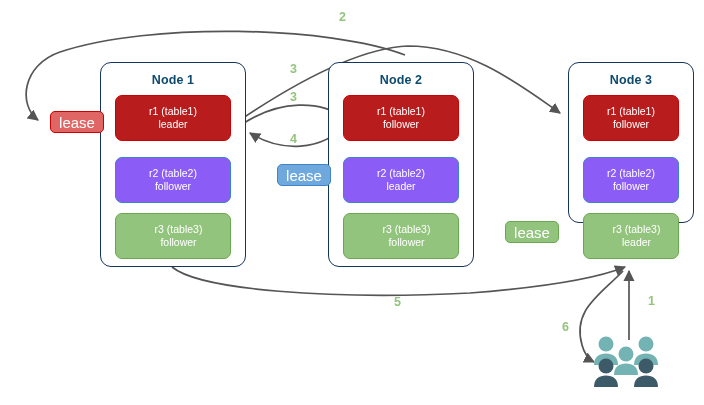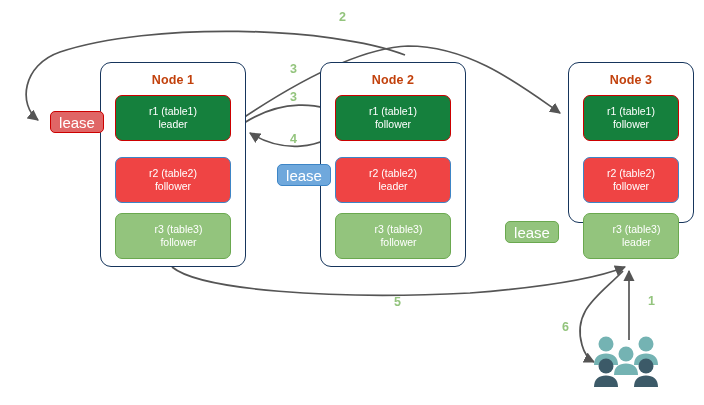--- a/index.html
+++ b/index.html
@@ -31,41 +31,41 @@
     box-sizing: border-box;
     z-index: 3;
   }
   .node-title {
     position: absolute;
     left: 0; right: 0;
     top: 10px;
     text-align: center;
     font-size: 12.5px;
     font-weight: bold;
-    color: #c2410c;
+    color: #0c4a6e;
     letter-spacing: 0.1px;
   }
   .range {
     position: absolute;
     left: 14px;
     right: 14px;
     height: 46px;
     border-radius: 7px;
     box-sizing: border-box;
     display: flex;
     flex-direction: column;
     align-items: center;
     justify-content: center;
     color: #ffffff;
     font-size: 10.5px;
     line-height: 13px;
     text-align: center;
   }
-  .range.r-red   { background: #15803d; border: 1.6px solid #cc0000; }
-  .range.r-blue  { background: #ef4444; border: 1.6px solid #3d85c6; }
+  .range.r-red   { background: #b91c1c; border: 1.6px solid #cc0000; }
+  .range.r-blue  { background: #8b5cf6; border: 1.6px solid #3d85c6; }
   .range.r-green { background: #93c47d; border: 1.6px solid #6aa84f; padding-left: 11px; }
   .range .l1, .range .l2 { display: block; }
 
   .lease {
     position: absolute;
     width: 54px;
     height: 22px;
     border-radius: 5px;
     box-sizing: border-box;
     display: flex;
@@ -128,21 +128,21 @@
     <div class="range r-blue" style="top:94px;">
       <span class="l1">r2 (table2)</span>
       <span class="l2">follower</span>
     </div>
     <div class="range r-green" style="top:150px;">
       <span class="l1">r3 (table3)</span>
       <span class="l2">follower</span>
     </div>
   </div>
 
-  <div class="node" style="left:320px; top:62px; width:146px; height:205px;">
+  <div class="node" style="left:328px; top:62px; width:146px; height:205px;">
     <div class="node-title">Node 2</div>
     <div class="range r-red" style="top:32px;">
       <span class="l1">r1 (table1)</span>
       <span class="l2">follower</span>
     </div>
     <div class="range r-blue" style="top:94px;">
       <span class="l1">r2 (table2)</span>
       <span class="l2">leader</span>
     </div>
     <div class="range r-green" style="top:150px;">

